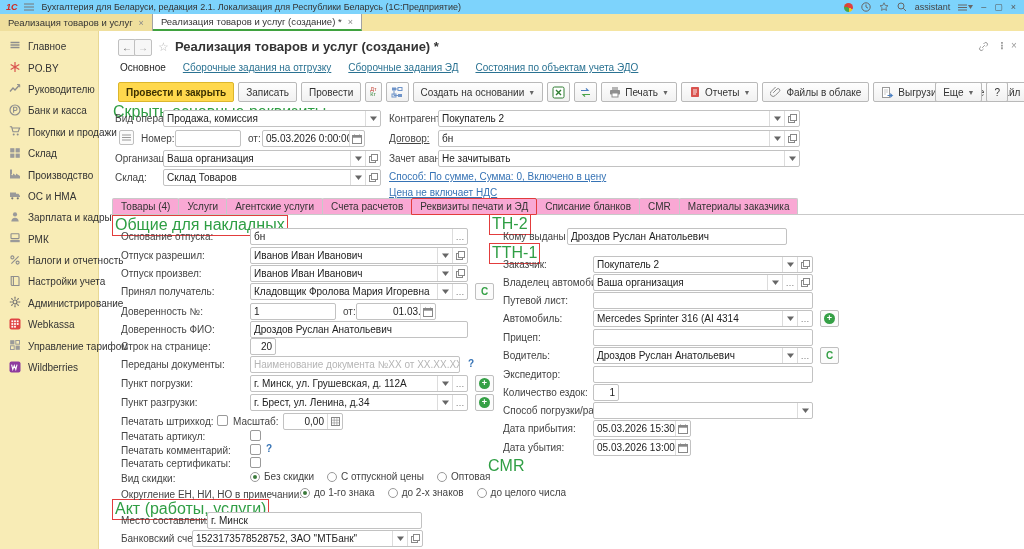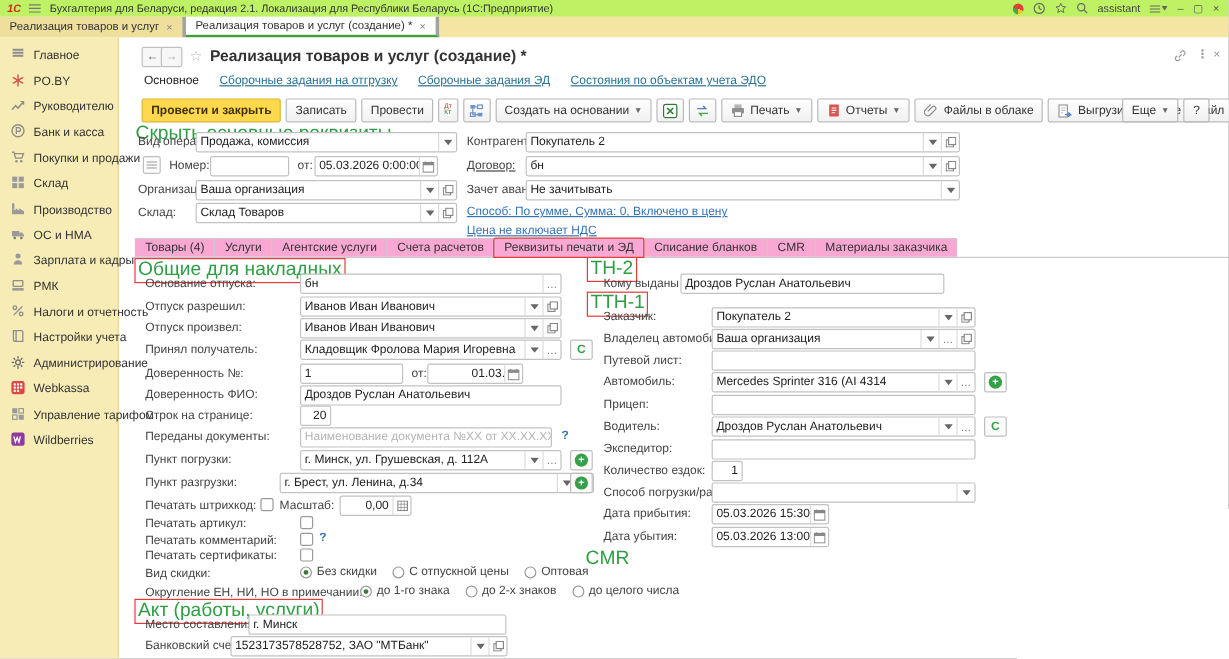--- a/index.html
+++ b/index.html
@@ -1,30 +1,30 @@
 <!DOCTYPE html>
 <html><head>
 <meta charset="utf-8">
 <style>
   html,body{margin:0;padding:0;background:#888;}
   #screen{position:relative;width:1024px;height:549px;background:#fff;overflow:hidden;
     font-family:"Liberation Sans","DejaVu Sans",sans-serif;font-size:10px;color:#333;}
   .abs{position:absolute;}
   
-  .titlebar{position:absolute;left:0;top:0;width:1024px;height:14px;background:#bef264;
+  .titlebar{position:absolute;left:0;top:0;width:1024px;height:14px;background:#7dd3fc;
     display:flex;align-items:center;font-size:9px;color:#333;}
   .titlebar .logo{color:#d02b20;font-weight:bold;font-style:italic;font-size:9px;margin:0 6px 0 6px;}
   .tb-right{margin-left:auto;display:flex;align-items:center;gap:8px;padding-right:8px;}
   .winbtn{color:#555;font-size:9px;line-height:9px;cursor:pointer;}
   .pie{width:9px;height:9px;border-radius:50%;
     background:conic-gradient(#e04040 0 110deg,#f4c51e 110deg 180deg,#48a648 180deg 280deg,#d8452f 280deg 360deg);}
   
   .apptabs{position:absolute;left:0;top:14px;width:1024px;height:17px;background:#f5e5a2;display:flex;align-items:stretch;}
   .apptab{display:flex;align-items:center;gap:6px;padding:0 8px;font-size:9.5px;color:#333;
-    background:#efdf9d;border-right:3px solid #a3a3a3;cursor:pointer;}
+    background:#efdf9d;border-right:1px solid #a3a3a3;cursor:pointer;}
   .apptab.active{background:#fff;border-bottom:2px solid #3fa23f;}
   .apptab .x{color:#888;font-size:9px;}
   
   .sidebar{position:absolute;left:0;top:31px;width:99px;height:518px;background:#f8ecb6;border-right:1px solid #e8d894;padding-top:5px;box-sizing:border-box;}
   .side-item{display:flex;align-items:center;gap:7px;height:21.4px;padding-left:9px;font-size:10px;color:#333;cursor:pointer;white-space:nowrap;}
   .side-item svg{flex:0 0 auto;}
   
   .navbtn{position:absolute;width:16px;height:15px;border:1px solid #c0c0c0;background:#f7f7f7;border-radius:2px;
     display:flex;align-items:center;justify-content:center;color:#666;font-size:10px;cursor:pointer;}
   .formtitle{position:absolute;font-size:13px;font-weight:bold;color:#333;white-space:nowrap;}
@@ -576,21 +576,21 @@
         <svg width="7" height="5">
           <path d="M0 .5h7L3.5 5z" fill="#666"></path>
         </svg>
       </span>
       <span class="suf">…</span>
     </div>
     <div class="extbtn" style="left: 475px; top: 375px;">
       <span class="pluscirc">+</span>
     </div>
     <div class="lbl" style="left: 121px; top: 397px;">Пункт разгрузки:</div>
-    <div class="inp" style="left: 233px; top: 394px; width: 262px;">
+    <div class="inp" style="left: 250px; top: 394px; width: 218px;">
       <span class="val">г. Брест, ул. Ленина, д.34</span>
       <span class="suf">
         <svg width="7" height="5">
           <path d="M0 .5h7L3.5 5z" fill="#666"></path>
         </svg>
       </span>
       <span class="suf">…</span>
     </div>
     <div class="extbtn" style="left: 475px; top: 394px;">
       <span class="pluscirc">+</span>

